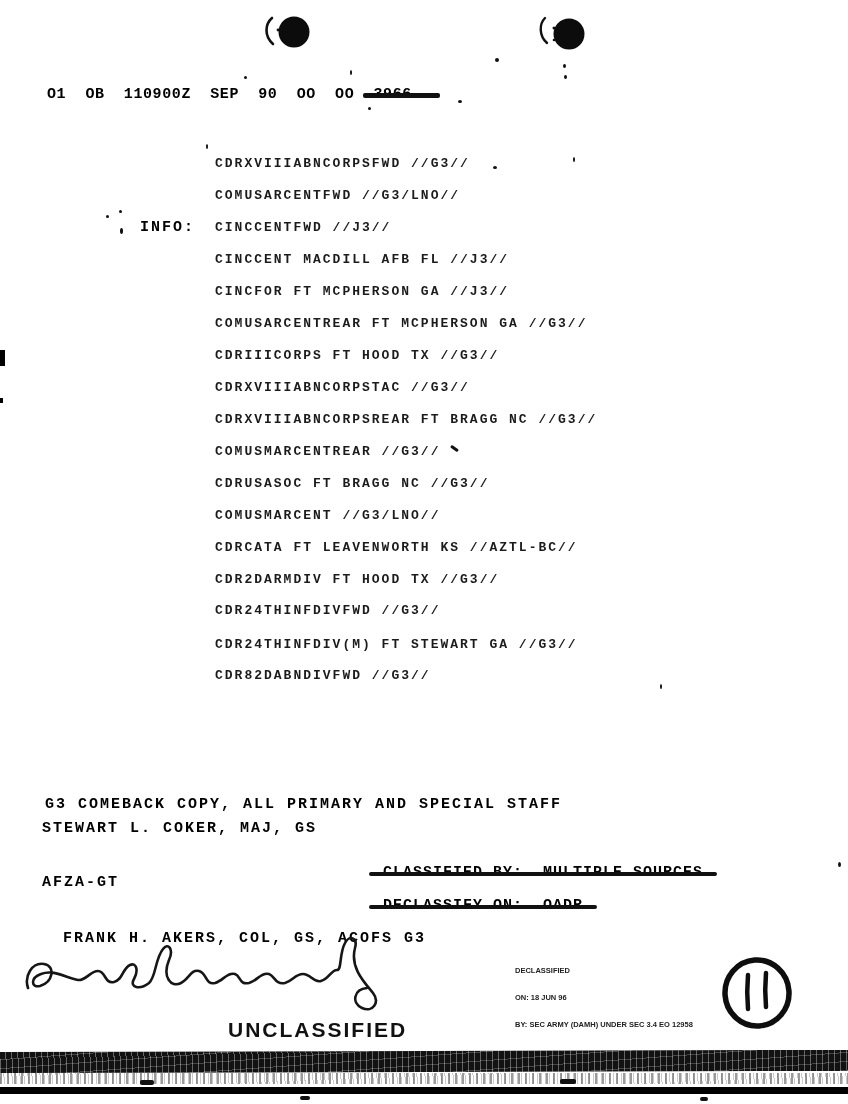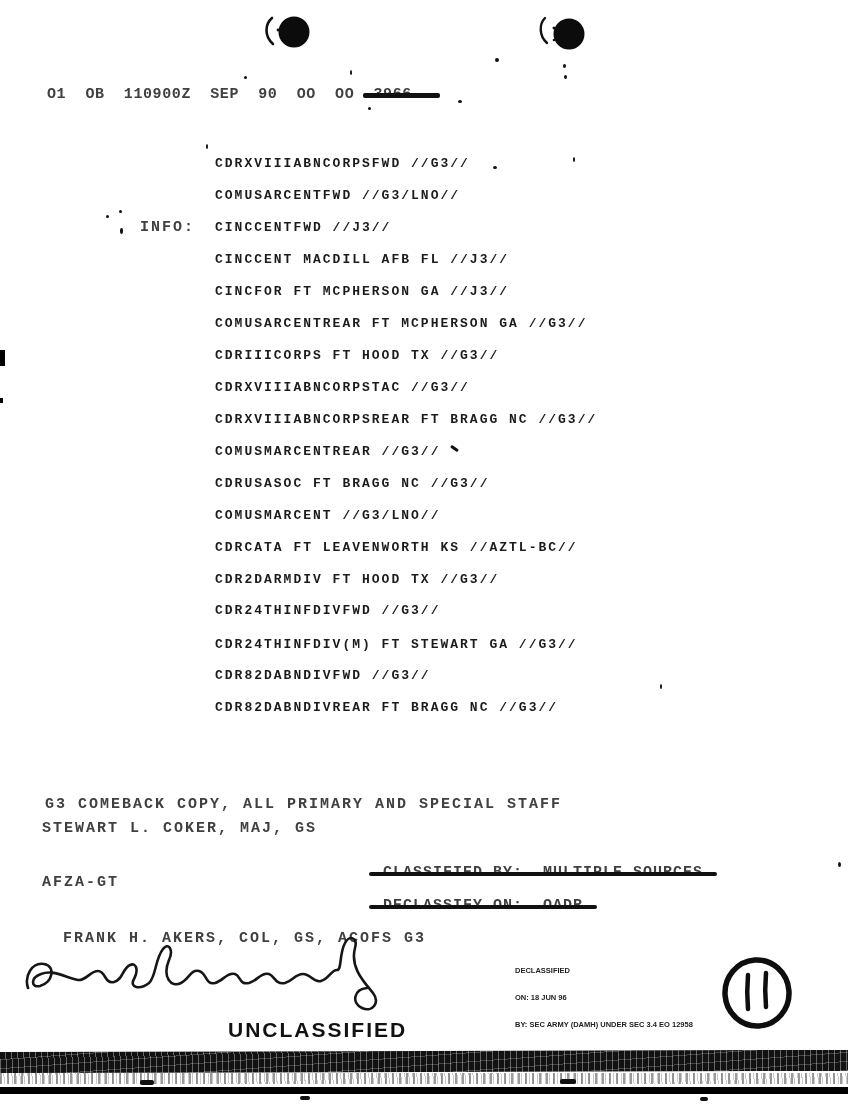--- a/index.html
+++ b/index.html
@@ -11,21 +11,21 @@
     font-family:"Liberation Mono", monospace;
     color:#161616;
   }
   
   .tw{
     position:absolute;
     font-size:15px;
     font-weight:700;
     letter-spacing:2px;
     white-space:pre;
-    color:#404040;
+    color:#000000;
   }
   .header-line{left:47px;top:86px;letter-spacing:0.6px;}
   .addr-list{position:absolute;left:215px;top:148px;}
   .addr-list .line{height:32px;line-height:32px;font-size:13px;font-weight:700;letter-spacing:2px;white-space:pre;color:#1b1b1b;}
   .info-label{left:140px;top:212px;height:32px;line-height:32px;}
   
   .struck{position:relative;display:inline-block;}
   .struck::after{
     content:"";position:absolute;top:7px;height:5px;background:#111;
     left:-10px;right:-28px;border-radius:2px;
@@ -131,21 +131,20 @@
     <div class="line">CDRXVIIIABNCORPSTAC //G3//</div>
     <div class="line">CDRXVIIIABNCORPSREAR FT BRAGG NC //G3//</div>
     <div class="line">COMUSMARCENTREAR //G3//</div>
     <div class="line">CDRUSASOC FT BRAGG NC //G3//</div>
     <div class="line">COMUSMARCENT //G3/LNO//</div>
     <div class="line">CDRCATA FT LEAVENWORTH KS //AZTL-BC//</div>
     <div class="line">CDR2DARMDIV FT HOOD TX //G3//</div>
     <div class="line" style="height:30px;line-height:30px">CDR24THINFDIVFWD //G3//</div>
     <div class="line" style="height:34px;line-height:38px">CDR24THINFDIV(M) FT STEWART GA //G3//</div>
     <div class="line">CDR82DABNDIVFWD //G3//</div>
-    <div class="line">CDR82DABNDIVREAR FT BRAGG NC //G3//</div>
   </div>
 
   <div class="tw comeback">G3 COMEBACK COPY, ALL PRIMARY AND SPECIAL STAFF</div>
 
   <div class="tw drafter">STEWART L. COKER, MAJ, GS</div>
   <div class="tw cls-by"><span class="struck-cls">CLASSIFIED BY:  MULTIPLE SOURCES</span></div>
   <div class="tw office">AFZA-GT</div>
   <div class="tw decl-on"><span class="struck-cls">DECLASSIFY ON:  OADR</span></div>
 
   <div class="tw releaser">FRANK H. AKERS, COL, GS, ACOFS G3</div>

